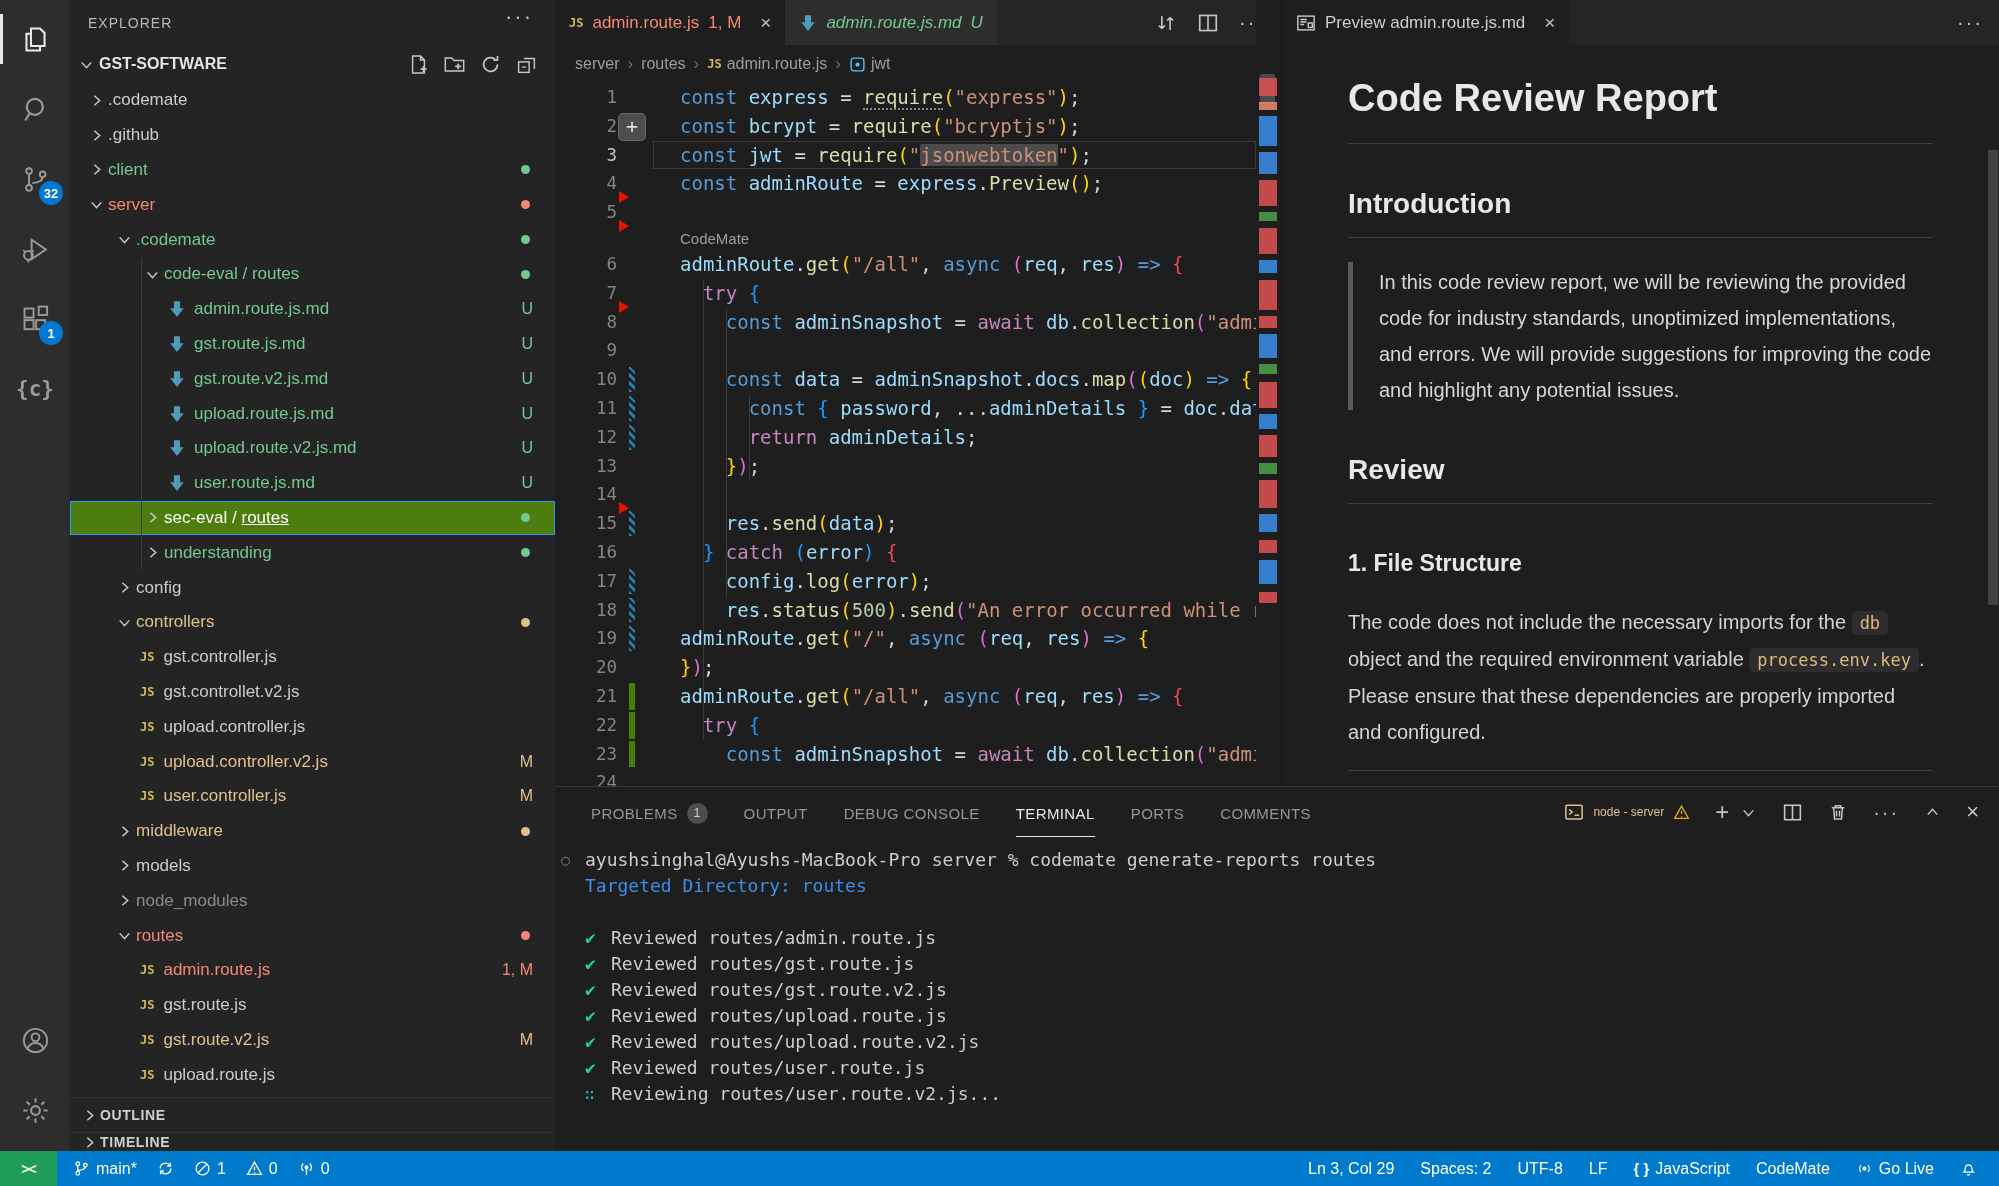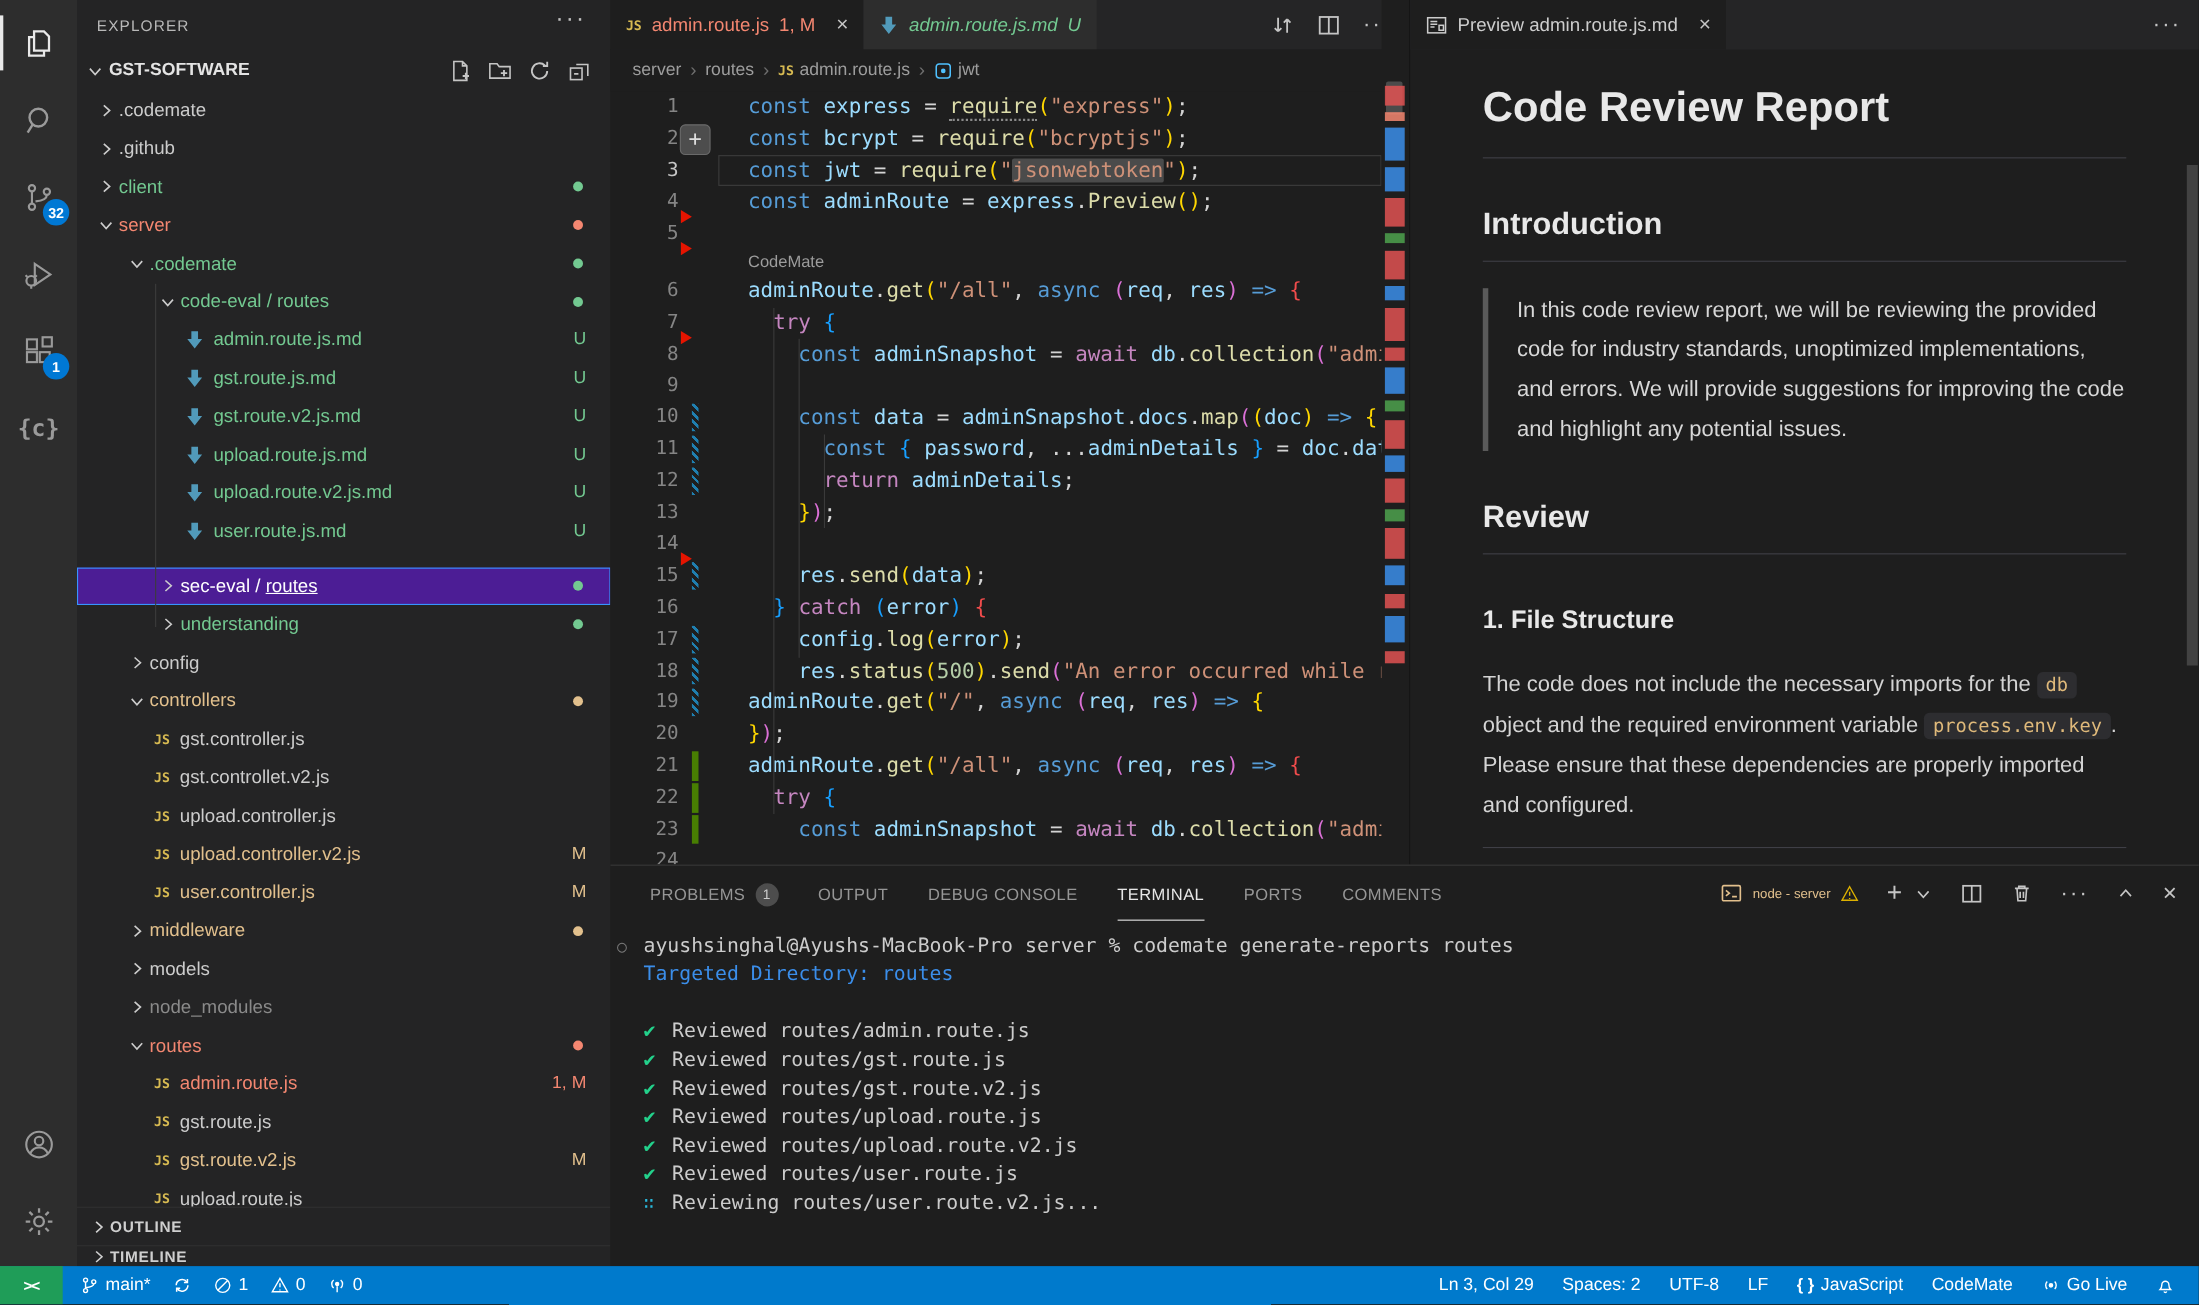--- a/index.html
+++ b/index.html
@@ -19,21 +19,21 @@
   .sb-head{position:relative;height:45px;display:flex;align-items:center;padding:0 18px;}
   .sb-title{font-size:14px;letter-spacing:1px;color:#b8b8b8;}
   .sb-more{position:absolute;right:22px;top:4px;font-size:22px;color:#c0c0c0;letter-spacing:2px;cursor:pointer;}
   .sec-head{position:relative;height:38px;display:flex;align-items:center;padding-left:8px;cursor:pointer;}
   .sec-name{font-size:16px;font-weight:bold;color:#e4e4e4;margin-left:4px;}
   .sec-actions{position:absolute;right:18px;display:flex;gap:15px;color:#c5c5c5;}
   .sec-actions span{display:flex;cursor:pointer;}
   #tree{position:absolute;left:0;top:83px;right:0;height:1014px;overflow:hidden;}
   .trow{position:relative;height:34.8px;display:flex;align-items:center;font-size:17px;cursor:pointer;box-sizing:border-box;}
   .trow .twisty{width:24px;display:flex;justify-content:center;color:#cccccc;flex:none;}
-  .trow.selected{background:#4c1d95;outline:1px solid #3794ff;outline-offset:-1px;margin-top:15px;}
+  .trow.selected{background:#4d7c0f;outline:1px solid #3794ff;outline-offset:-1px;}
   .fi-js{font-family:"DejaVu Sans Mono",monospace;font-size:12px;font-weight:bold;color:#d7ba52;margin-right:9px;flex:none;}
   .fi-md{margin-right:8px;display:flex;flex:none;}
   .c-def{color:#cccccc}.c-green{color:#73c991}.c-red{color:#f48771}.c-yellow{color:#e2c08d}.c-dim{color:#8a8a8a}.c-white{color:#ffffff}
   .t-under{text-decoration:underline;}
   .gitb{position:absolute;right:22px;font-size:16px;}
   .gitdot{position:absolute;right:25px;width:9px;height:9px;border-radius:50%;}
   #tree-guide{position:absolute;left:71px;top:258px;width:1px;height:312px;background:#3c3c3c;}
   .sb-panelrow{position:absolute;left:0;right:0;height:35px;border-top:1px solid #303031;display:flex;align-items:center;padding-left:8px;
                font-size:14px;font-weight:bold;letter-spacing:.6px;color:#cfcfcf;box-sizing:border-box;cursor:pointer;}
   .sb-panelrow .twisty{width:22px;display:flex;justify-content:center;}

